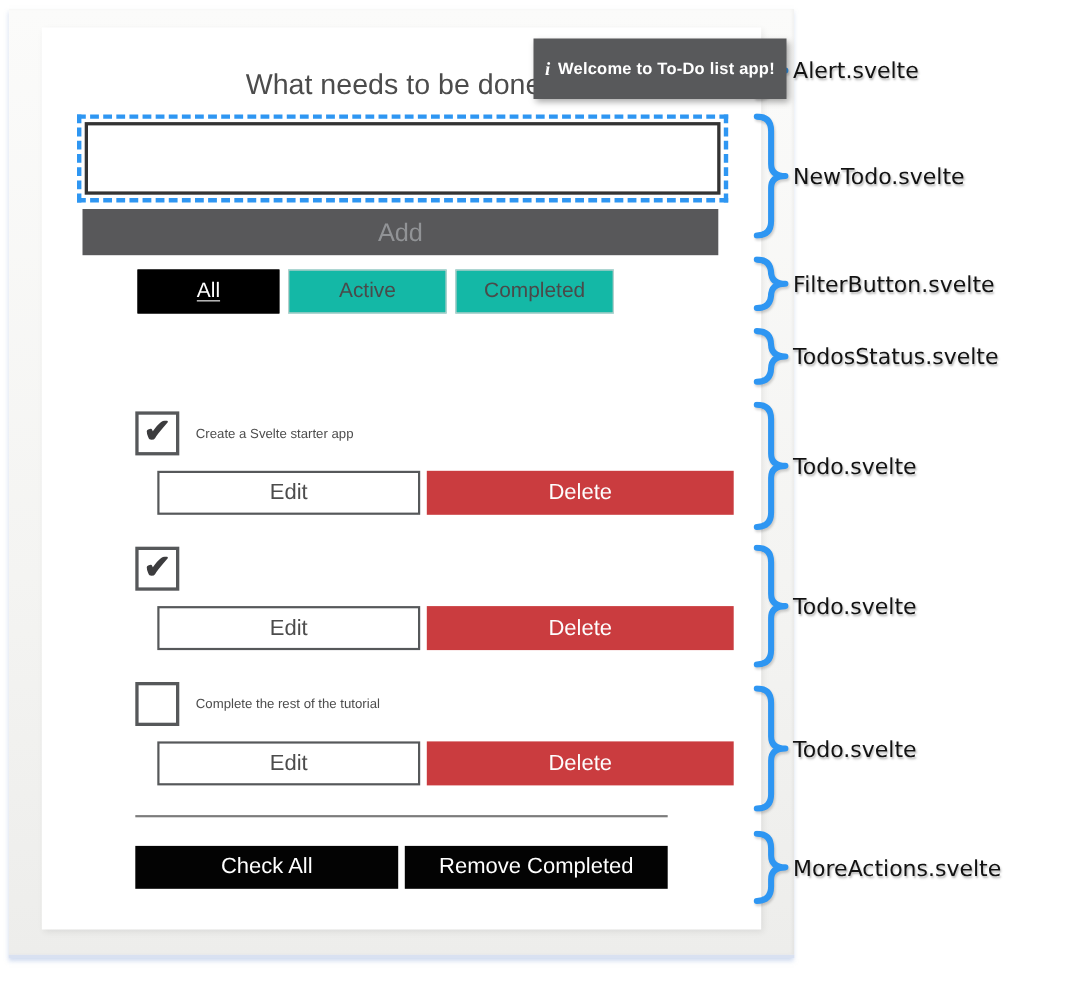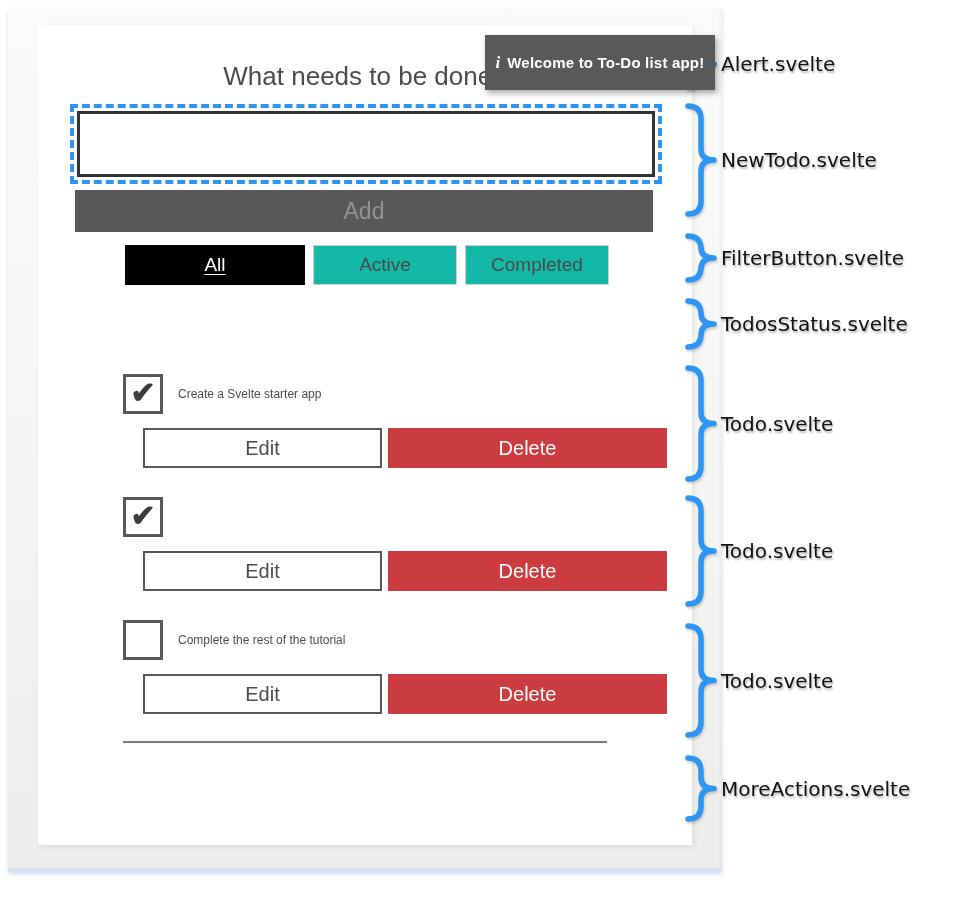--- a/index.html
+++ b/index.html
@@ -48,21 +48,21 @@
     position:absolute;left:37px;top:165px;width:578px;height:42px;border:none;
     background:#58585a;color:#919396;font-size:23px;font-family:"Liberation Sans",sans-serif;
   }
   
   .filters{position:absolute;left:87px;top:220px;display:flex;gap:8px;height:40px;}
   .filter-btn{
     width:144px;height:40px;font-size:19px;font-family:"Liberation Sans",sans-serif;
     background:#14b8a6;border:1px solid #d2d2d2;color:#4a4a4a;
   }
   .filter-btn.selected{
-    width:180px;background:#000000;border:1px solid #000000;color:#ffffff;
+    width:129px;background:#000000;border:1px solid #000000;color:#ffffff;
     text-decoration:underline;text-underline-offset:3px;text-align:center;
   }
   .status{
     position:absolute;left:85px;top:279px;margin:0;
     font-size:27px;font-weight:bold;color:#3f3f3f;
   }
   
   .todos{position:absolute;left:85px;top:349px;width:484px;}
   .todo{position:relative;height:123px;}
   .todo-top{display:flex;align-items:center;height:40px;}
@@ -148,20 +148,24 @@
           </div>
           <div class="todo-buttons">
             <button class="edit-btn">Edit</button>
             <button class="delete-btn">Delete</button>
           </div>
         </div>
       </div>
 
     <div class="divider"></div>
 
+    <div class="more-actions">
+      <button class="more-btn">Check All</button>
+      <button class="more-btn">Remove Completed</button>
+    </div>
 
   </div>
 </div>
 
 <div class="alert">
   <span class="info-i">i</span>
   <span class="alert-msg">Welcome to To-Do list app!</span>
 </div>
 
 <div id="annotations">

